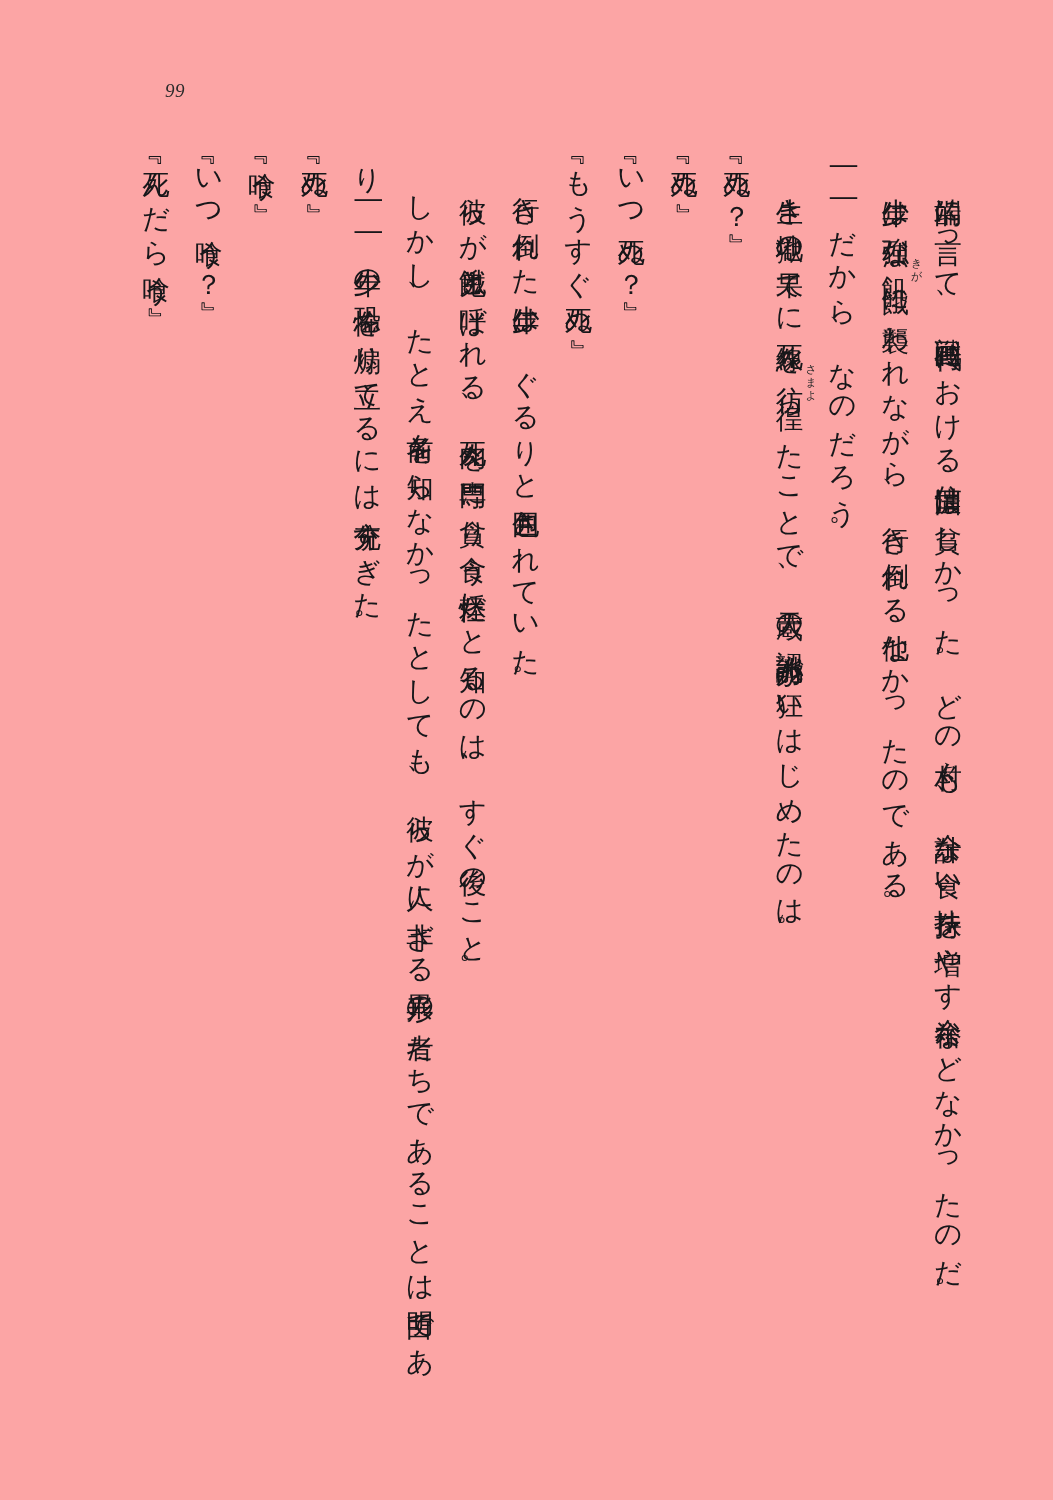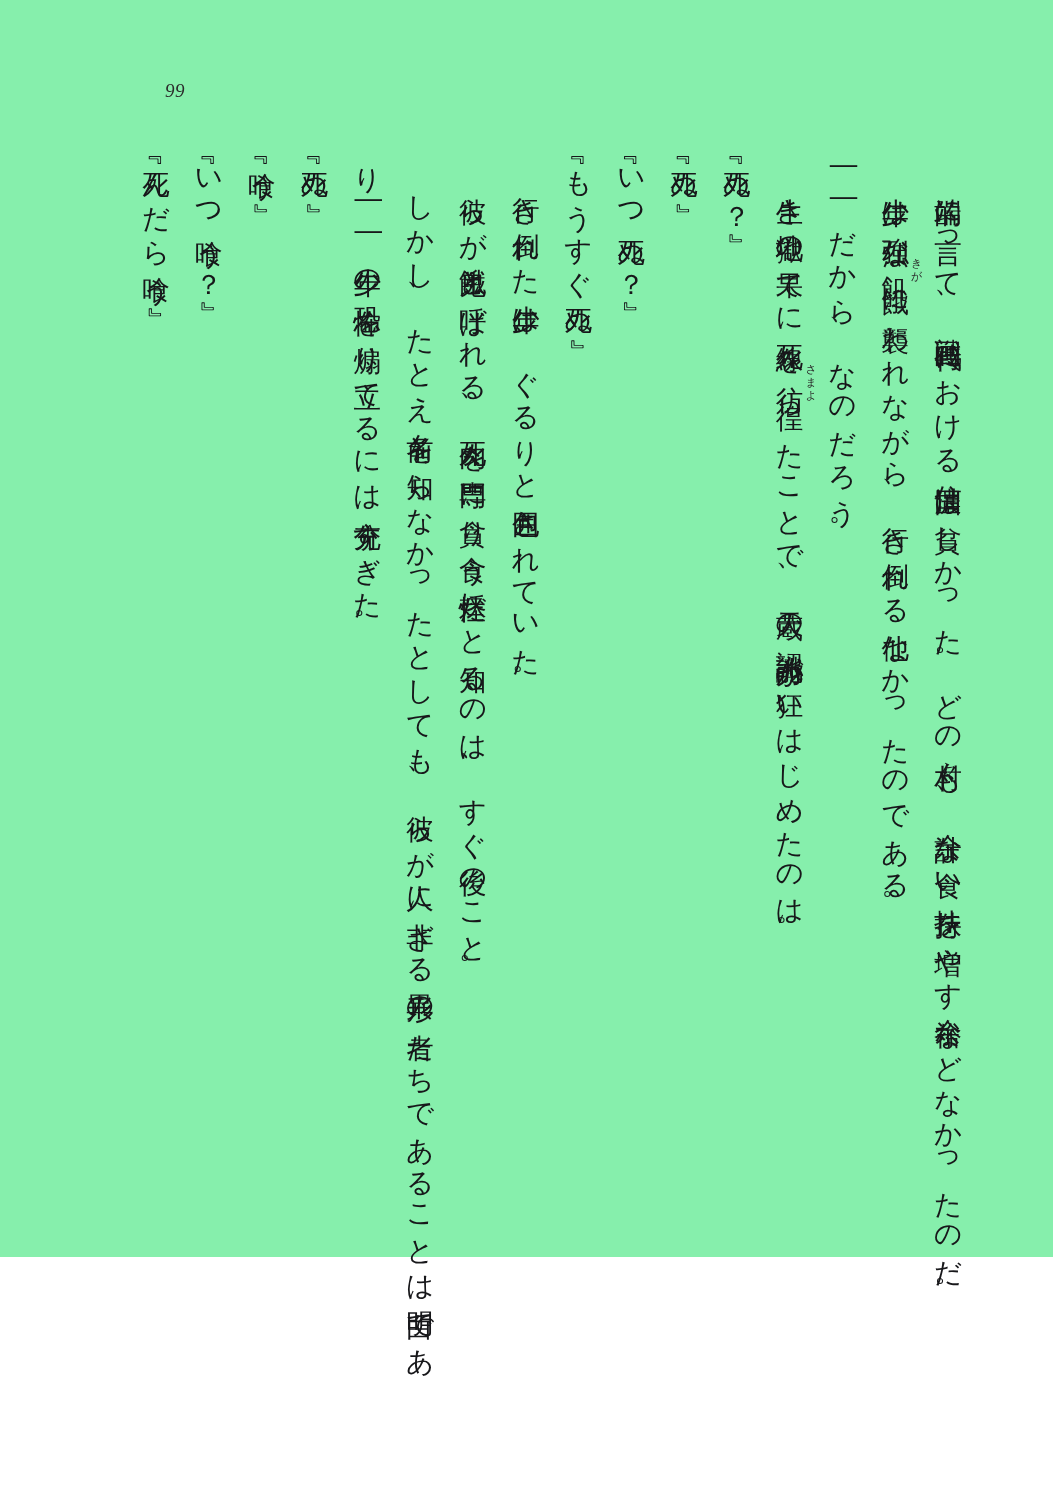--- a/index.html
+++ b/index.html
@@ -14,22 +14,22 @@
     font-family: "Liberation Serif", "DejaVu Serif", serif;
     color: #1a1a1a;
     overflow: hidden;
   }
 
   .page {
     position: absolute;
     left: 0;
     top: 0;
     width: 1053px;
-    height: 1257px;
-    background: #86efac;
+    height: 1500px;
+    background: #fca5a5;
   }
 
   
   .page-number {
     position: absolute;
     left: 165px;
     top: 80px;
     font-size: 19px;
     font-style: italic;
     font-family: "Liberation Serif", "DejaVu Serif", serif;

